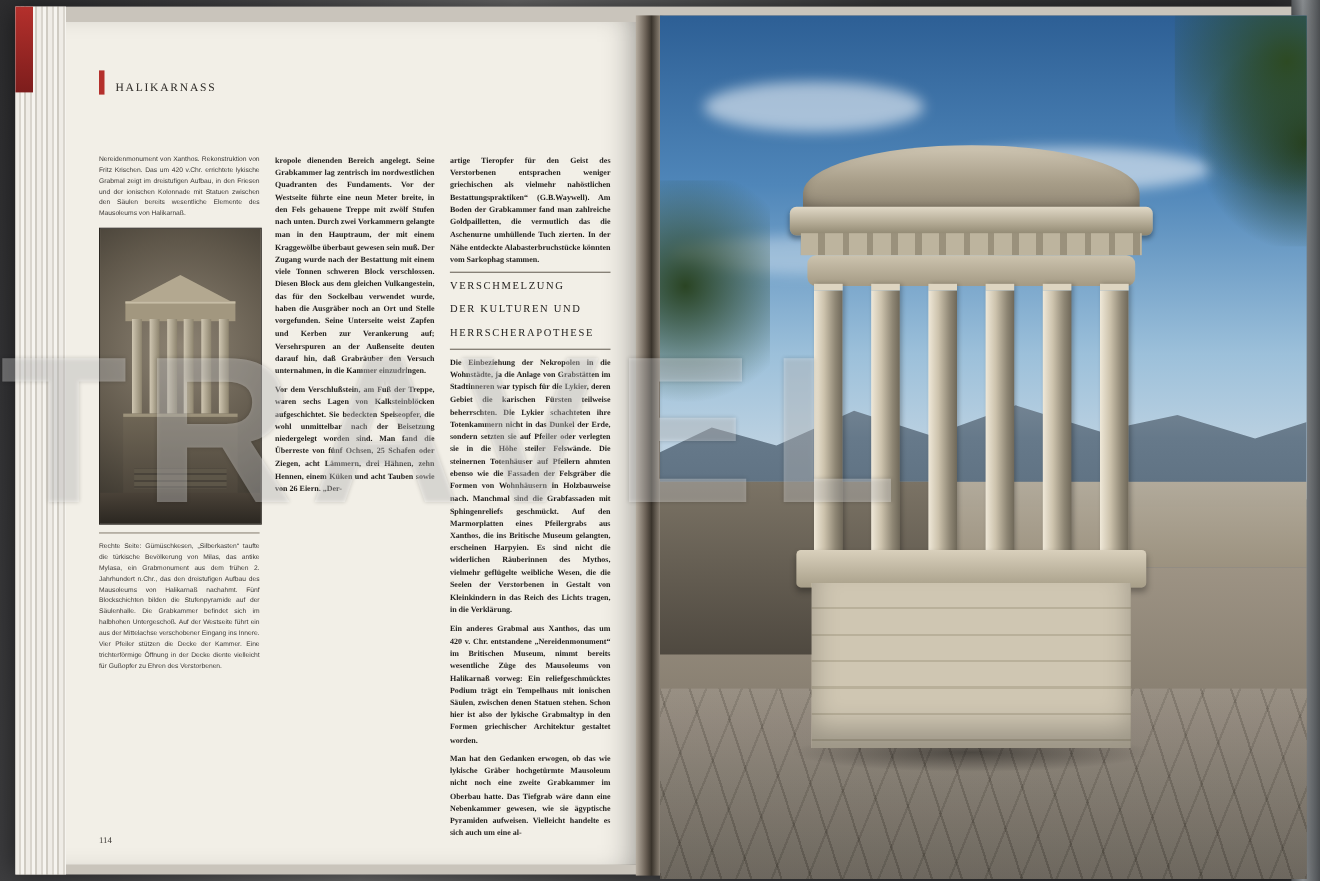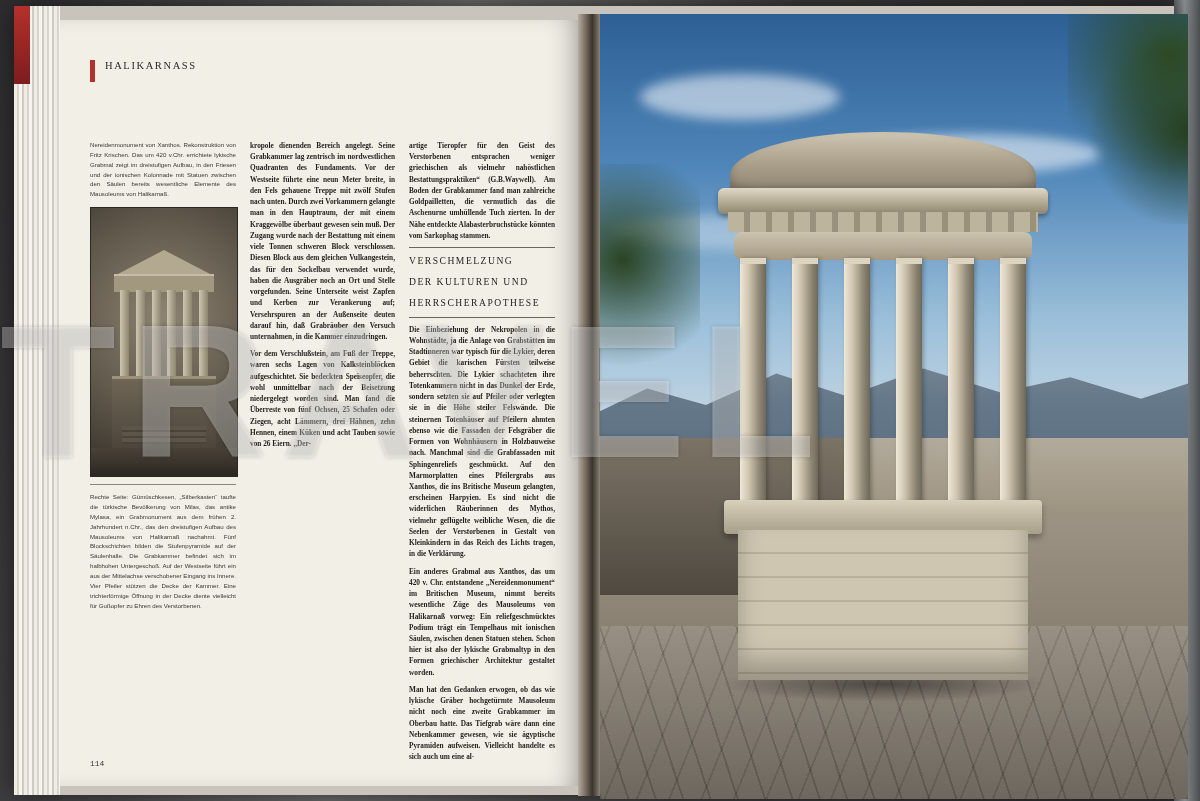--- a/index.html
+++ b/index.html
@@ -65,21 +65,21 @@
     box-shadow: inset -22px 0 30px -18px rgba(0,0,0,.45);
     padding: 0;
   }
   .left-inner {
     position: absolute;
     left: 30px; top: 40px;
     width: 465px; height: 700px;
   }
   .chapter-head {
     display: flex;
-    align-items: flex-start;
+    align-items: flex-end;
     gap: 10px;
     height: 26px;
   }
   .chapter-bar {
     width: 5px; height: 22px;
     background: #b4302c;
   }
   .chapter-title {
     font-family: "Liberation Serif", serif;
     font-size: 10.5px;
@@ -176,21 +176,21 @@
     background: repeating-linear-gradient(180deg,#5d5648 0 4px,#49433a 4px 6px);
   }
   .illus .ground {
     position: absolute; bottom: 0; left: 0; right: 0; height: 28px;
     background: linear-gradient(180deg,#4a4238,#2b2721);
   }
 
   .folio {
     position: absolute;
     left: 30px; bottom: 18px;
-    font-family: Liberation Mono, monospace;
+    font-family: Liberation Serif, serif;
     font-size: 8px;
     color: #3b3733;
   }
 
   .rule {
     height: 1px;
     background: #8d8578;
     margin: 7px 0 7px 0;
     width: 100%;
   }

